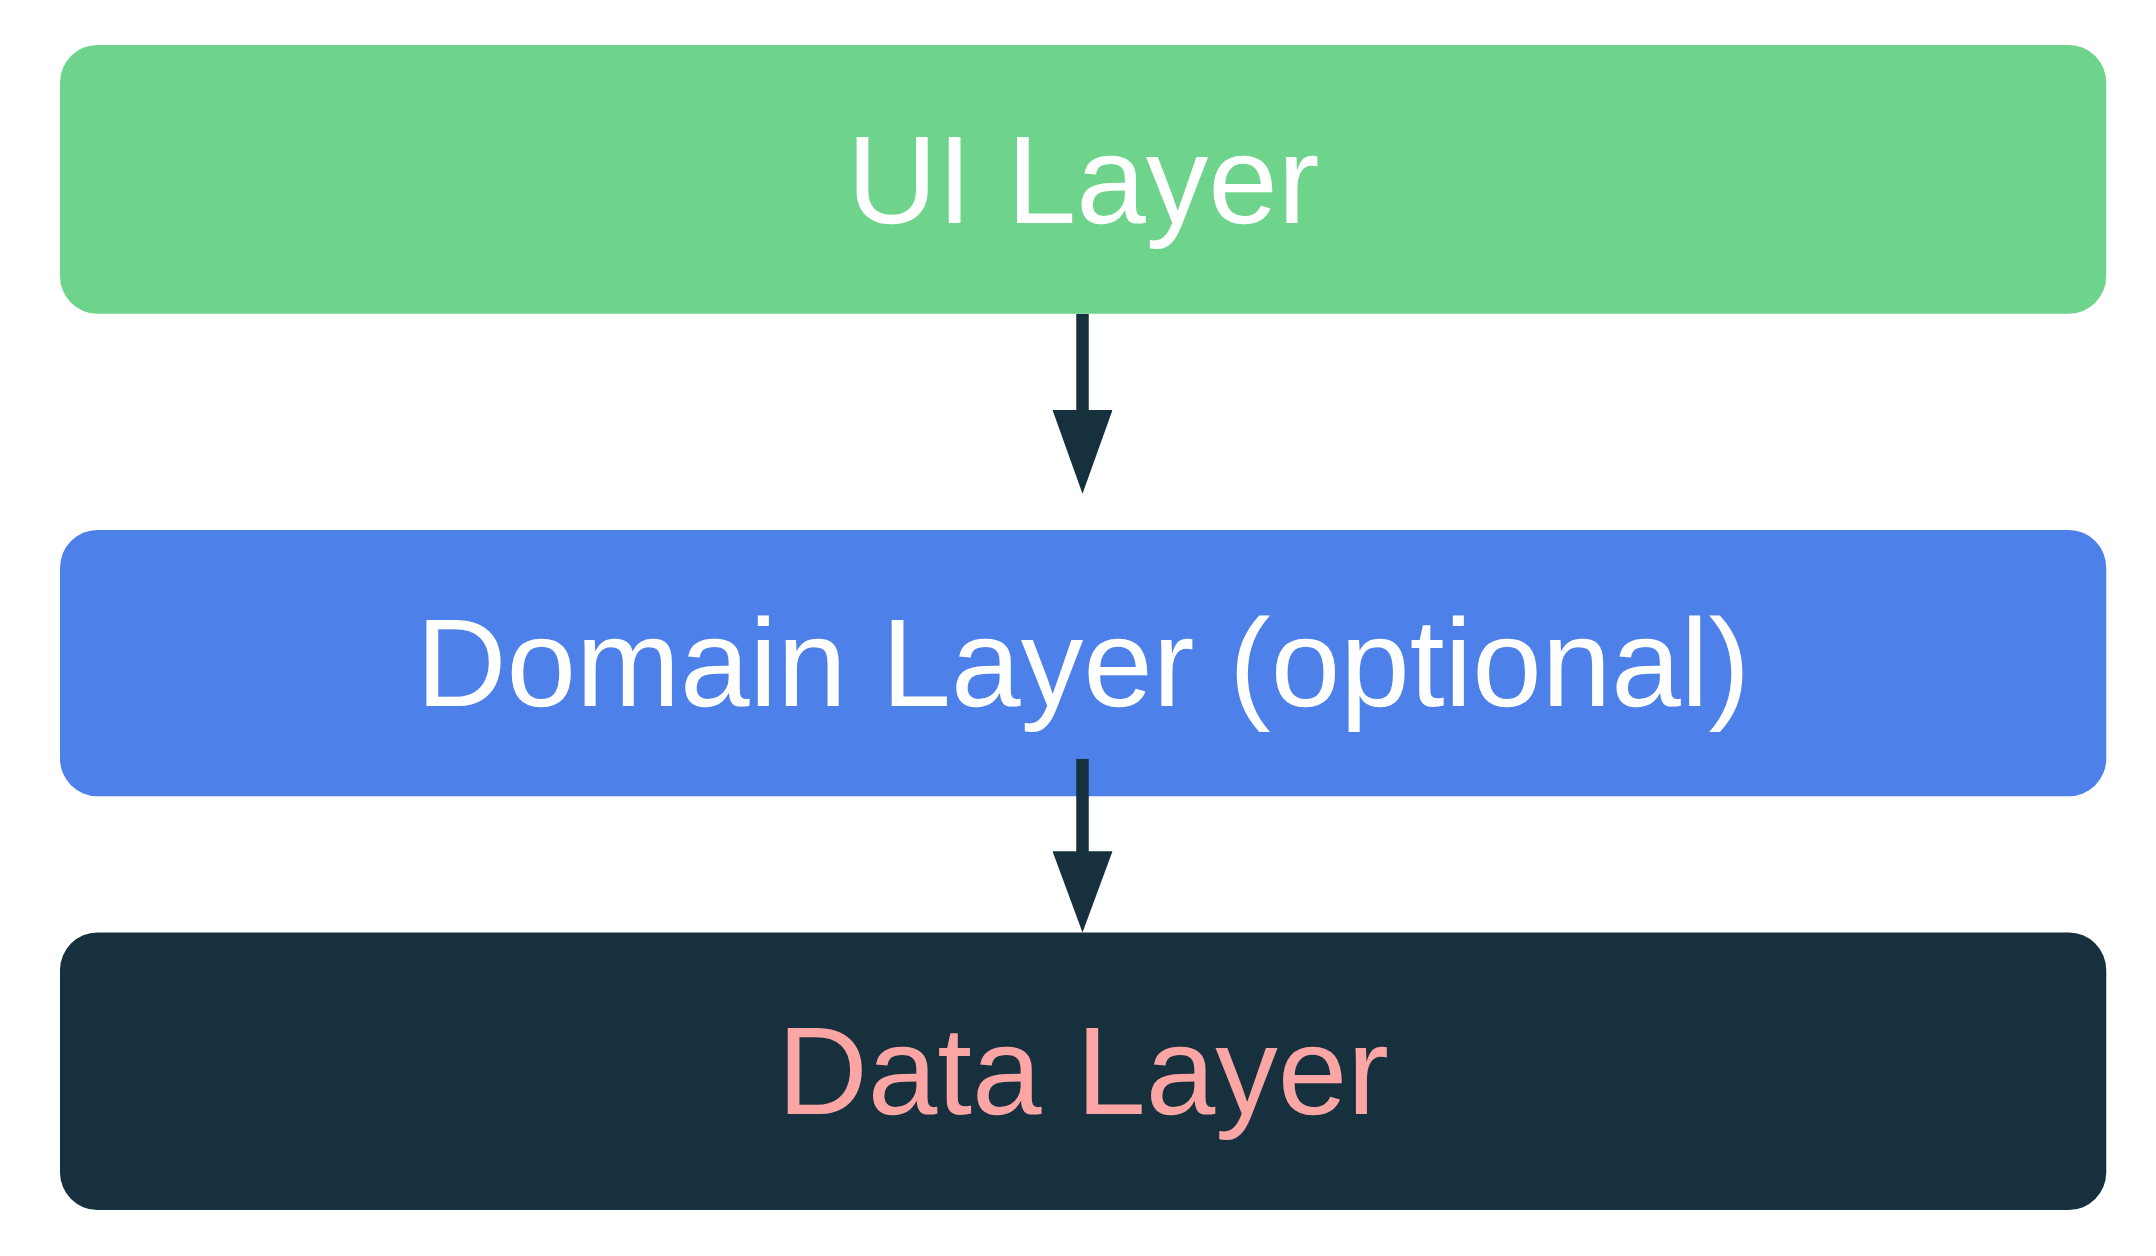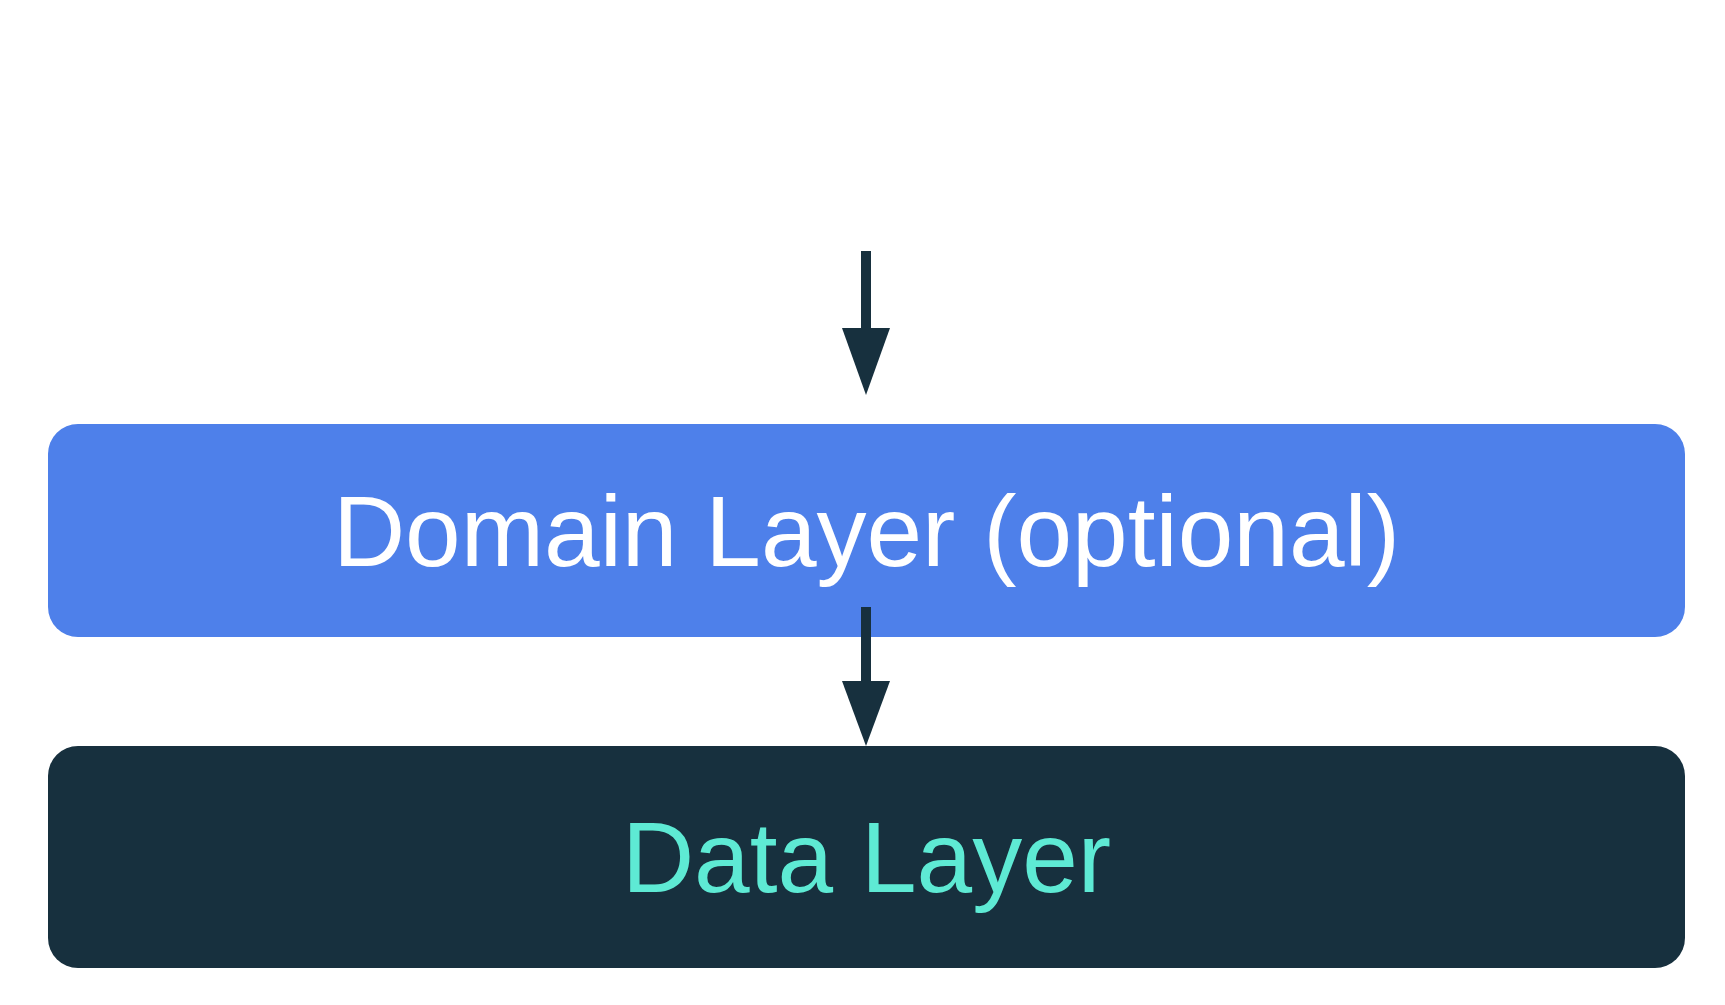--- a/index.html
+++ b/index.html
@@ -41,32 +41,35 @@
     width: 48px;
   }
   #arrow-1 { top: 251px; height: 145px; }
   #arrow-2 { top: 607px; height: 140px; }
 </style>
 </head>
 <body>
 
 <div class="canvas">
 
+  <div class="layer-box" id="box-ui" style="background-color: rgb(110, 211, 139);">
+    <span class="label" style="color: rgb(255, 255, 255);">UI Layer</span>
+  </div>
 
   <svg class="arrow" id="arrow-1" viewBox="0 0 48 145" preserveAspectRatio="none">
     <rect x="19" y="0" width="10" height="85" fill="#17303E"></rect>
     <polygon points="0,77 48,77 24,144" fill="#17303E"></polygon>
   </svg>
 
   <div class="layer-box" id="box-domain" style="background-color: rgb(78, 128, 234); margin-top: 29px;">
     <span class="label" style="color: rgb(255, 255, 255);">Domain Layer (optional)</span>
   </div>
 
   <svg class="arrow" id="arrow-2" viewBox="0 0 48 140" preserveAspectRatio="none">
     <rect x="19" y="0" width="10" height="82" fill="#17303E"></rect>
     <polygon points="0,74 48,74 24,139" fill="#17303E"></polygon>
   </svg>
 
   <div class="layer-box" id="box-data" style="background-color: rgb(23, 48, 62);">
-    <span class="label" style="color: #5eead4;">Data Layer</span>
+    <span class="label" style="color: #fca5a5;">Data Layer</span>
   </div>
 
 </div>
 
 </body></html>

